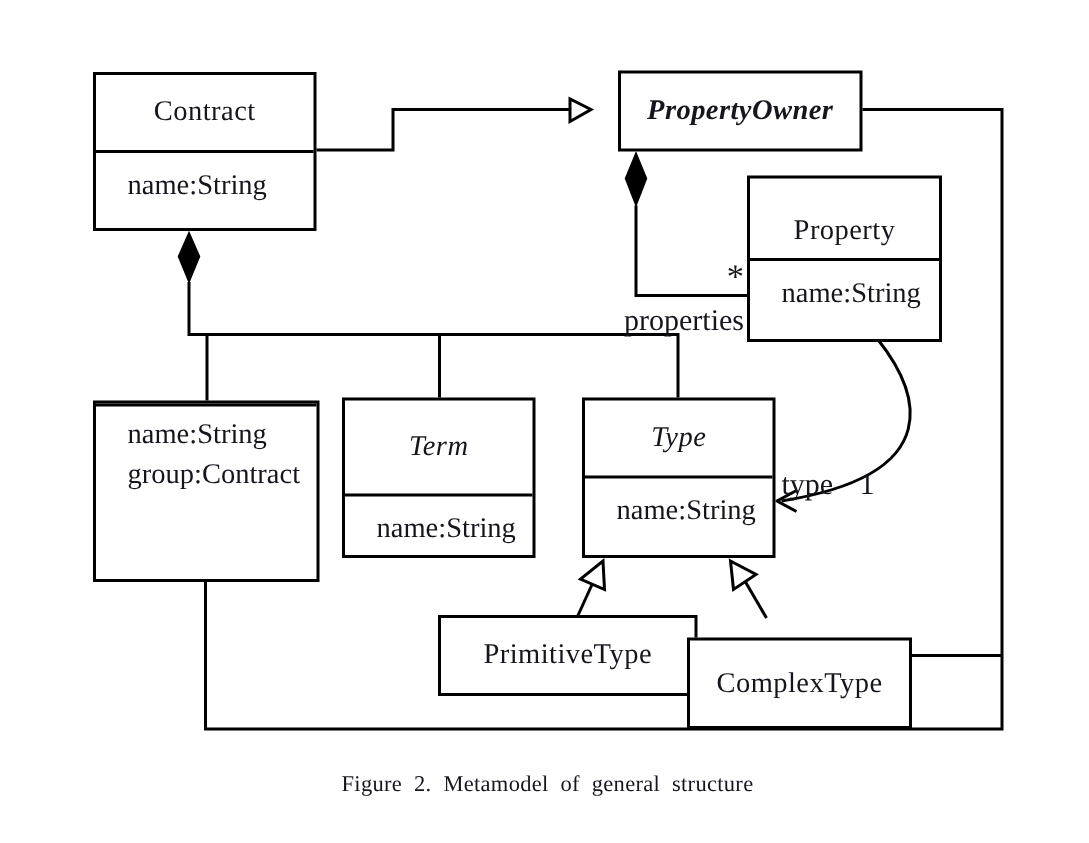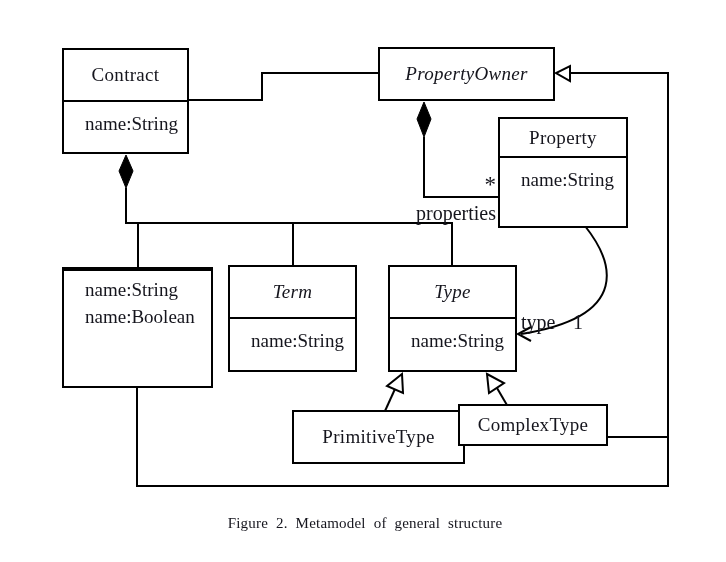--- a/index.html
+++ b/index.html
@@ -66,61 +66,61 @@
       <line class="edge" x1="511" y1="412" x2="497" y2="388"></line>
       <polygon class="tri" points="487,374 504,383 489,393"></polygon>
     </g>
 
     <text x="496" y="192" font-size="23" text-anchor="end">*</text>
     <text x="496" y="220" font-size="20" text-anchor="end">properties</text>
     <text x="521" y="329" font-size="20">type</text>
     <text x="573" y="329" font-size="20">1</text>
   </svg>
 
-  <div class="uml" style="left:62px; top:48px; width:127px; height:106px;">
+  <div class="uml" style="left:62px; top:48px; width:149px; height:106px;">
     <div class="title" style="height:50px;">Contract</div>
     <div class="attrs">
       <div>name:String</div>
     </div>
   </div>
 
-  <div class="uml abstract single" style="left:378px; top:47px; width:177px; height:54px;">
+  <div class="uml abstract single" style="left:412px; top:47px; width:163px; height:54px;font-weight:bold;">
     <div class="title">PropertyOwner</div>
   </div>
 
   <div class="uml" style="left:498px; top:117px; width:130px; height:111px;">
-    <div class="title" style="height:37px;">Property</div>
+    <div class="title" style="height:37px;margin-top:16px;">Property</div>
     <div class="attrs">
       <div>name:String</div>
     </div>
   </div>
 
   <div class="uml" style="left:62px; top:267px; width:151px; height:121px;">
     <div class="attrs" style="padding-top:5px;">
       <div>name:String</div>
-      <div>name:Boolean</div>
+      <div>group:Contract</div>
     </div>
   </div>
 
   <div class="uml abstract" style="left:228px; top:265px; width:129px; height:107px;">
-    <div class="title" style="height:50px;">Term</div>
+    <div class="title" style="height:62px;">Term</div>
     <div class="attrs">
       <div>name:String</div>
     </div>
   </div>
 
   <div class="uml abstract" style="left:388px; top:265px; width:129px; height:107px;">
     <div class="title" style="height:50px;">Type</div>
     <div class="attrs">
       <div>name:String</div>
     </div>
   </div>
 
   <div class="uml single" style="left:292px; top:410px; width:173px; height:54px;">
     <div class="title">PrimitiveType</div>
   </div>
 
-  <div class="uml single" style="left:458px; top:404px; width:150px; height:42px;">
+  <div class="uml single" style="left:458px; top:425px; width:150px; height:61px;">
     <div class="title">ComplexType</div>
   </div>
 
   <div class="caption">Figure 2. Metamodel of general structure</div>
 </div>
 
 </body></html>

